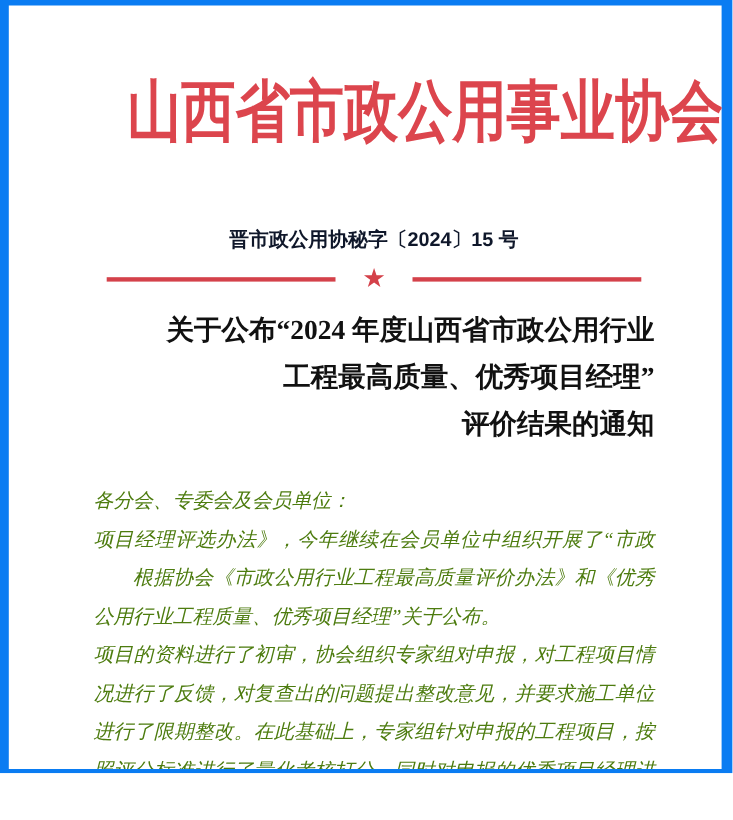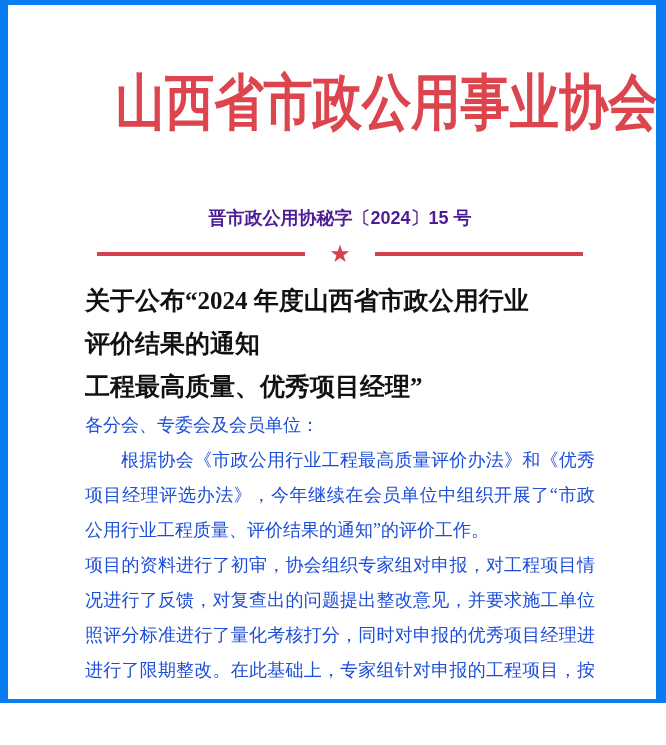--- a/index.html
+++ b/index.html
@@ -39,21 +39,21 @@
     transform-origin: 50% 50%;
     letter-spacing: 0px;
   }
   .doc-number {
     margin-top: 68px;
     text-align: center;
     font-family: "Liberation Sans", "DejaVu Sans", sans-serif;
     font-weight: 700;
     font-size: 18px;
     line-height: 26px;
-    color: #4c1d95;
+    color: #0f172a;
   }
   .divider {
     margin-top: 10px;
     height: 26px;
     display: flex;
     align-items: center;
     justify-content: center;
   }
   .divider .rule {
     width: 208px;
@@ -61,31 +61,32 @@
     background: #d4414a;
   }
   .divider .star {
     font-size: 24px;
     line-height: 1;
     color: #d4414a;
     margin: 0 24px;
   }
   .heading {
     margin-top: 12px;
-    text-align: left;
+    text-align: right;
     font-weight: bold;
     font-size: 25px;
     line-height: 43px;
     color: #111111;
   }
   .body-text {
-    margin-top: 0;
+    margin-top: 30px;
     font-size: 18px;
     line-height: 35px;
-    color: #1d4ed8;
+    color: #4d7c0f;
+    font-style: italic;
   }
   .body-line {
     text-align: justify;
     text-align-last: justify;
   }
   .body-line.first {
     text-indent: 2em;
   }
   .body-line.para-end {
     text-align-last: left;
@@ -102,35 +103,35 @@
     <div class="doc-number">晋市政公用协秘字〔2024〕15 号</div>
 
     <div class="divider">
       <div class="rule"></div>
       <div class="star">★</div>
       <div class="rule"></div>
     </div>
 
     <div class="heading">
       <div>关于公布“2024 年度山西省市政公用行业</div>
+      <div>工程最高质量、优秀项目经理”</div>
       <div>评价结果的通知</div>
-      <div>工程最高质量、优秀项目经理”</div>
     </div>
 
     <div class="body-text">
       <div class="body-line para-end">各分会、专委会及会员单位：</div>
 
       <div>
+        <div class="body-line">项目经理评选办法》，今年继续在会员单位中组织开展了“市政</div>
         <div class="body-line first">根据协会《市政公用行业工程最高质量评价办法》和《优秀</div>
-        <div class="body-line">项目经理评选办法》，今年继续在会员单位中组织开展了“市政</div>
-        <div class="body-line para-end">公用行业工程质量、评价结果的通知”的评价工作。</div>
+        <div class="body-line para-end">公用行业工程质量、优秀项目经理”关于公布。</div>
       </div>
 
       <div>
         <div class="body-line">项目的资料进行了初审，协会组织专家组对申报，对工程项目情</div>
         <div class="body-line">况进行了反馈，对复查出的问题提出整改意见，并要求施工单位</div>
+        <div class="body-line">进行了限期整改。在此基础上，专家组针对申报的工程项目，按</div>
         <div class="body-line">照评分标准进行了量化考核打分，同时对申报的优秀项目经理进</div>
-        <div class="body-line">进行了限期整改。在此基础上，专家组针对申报的工程项目，按</div>
       </div>
     </div>
 
   </div>
 </div>
 
 </body></html>

